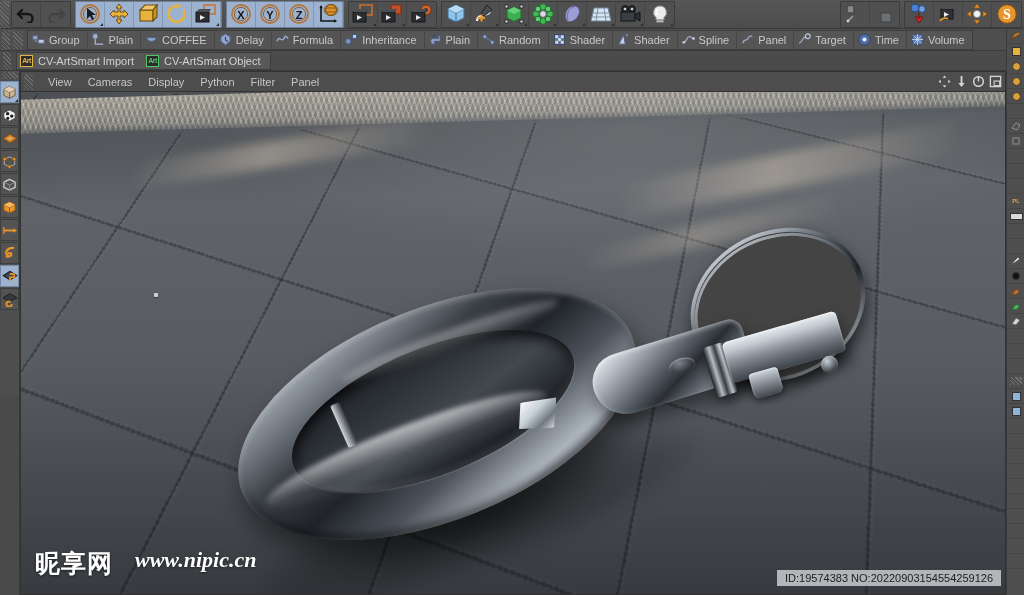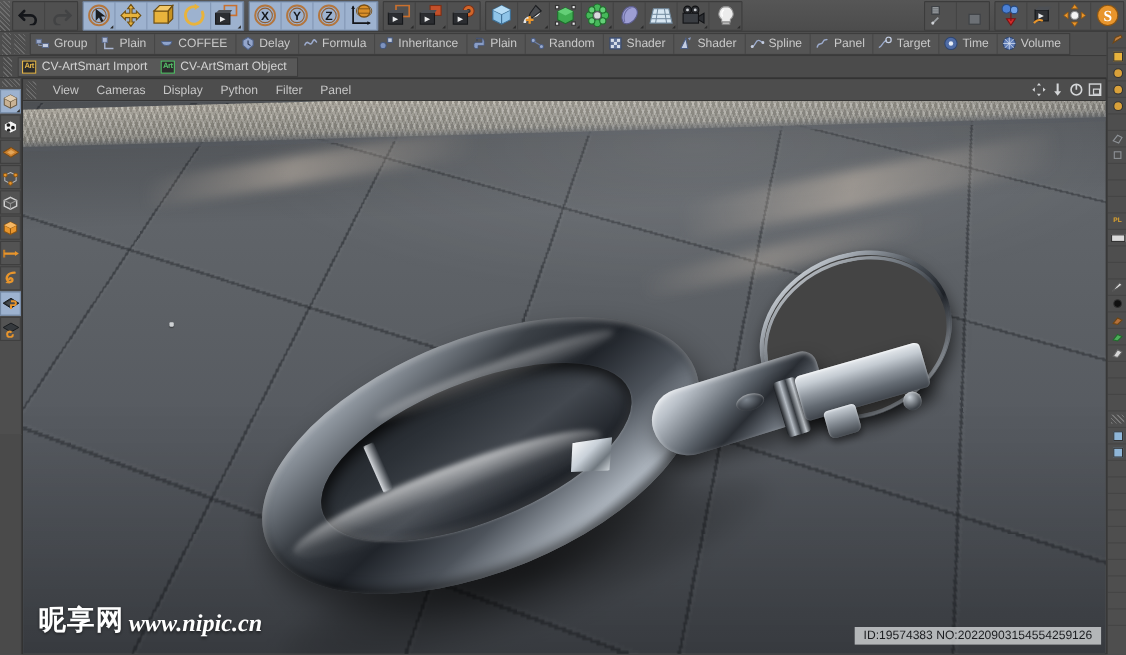--- a/index.html
+++ b/index.html
@@ -451,21 +451,21 @@
     transform: rotate(-18deg) skewX(-10deg);
     background: linear-gradient(150deg,
       #ffffff 0%, #c8d0d8 40%, #70787f 70%, #e8edf1 100%);
     clip-path: polygon(12% 0%, 100% 18%, 84% 100%, 0% 72%);
     filter: blur(0.4px);
   }
 
   
   .watermark {
     position: absolute; left: 14px; bottom: 14px;
-    display: flex; align-items: flex-end; gap: 4px;
+    display: flex; align-items: flex-start; gap: 22px;
     pointer-events: none;
   }
   .wm-cn {
     font-family: "DejaVu Sans", sans-serif;
     font-size: 25px; font-weight: bold;
     color: #ffffff; letter-spacing: 1px;
     text-shadow: 0 1px 3px rgba(0,0,0,0.55);
   }
   .wm-url {
     font-family: "Liberation Serif", serif;

